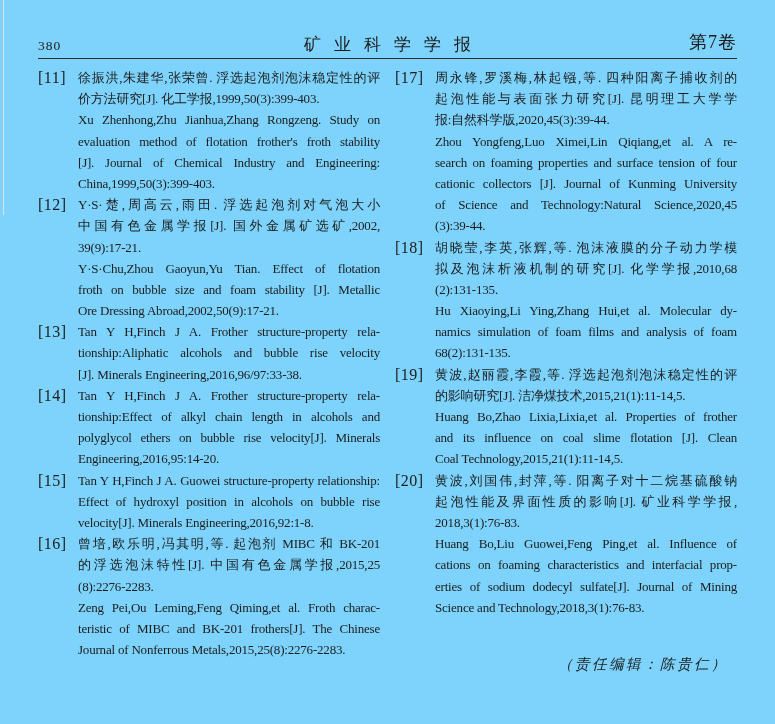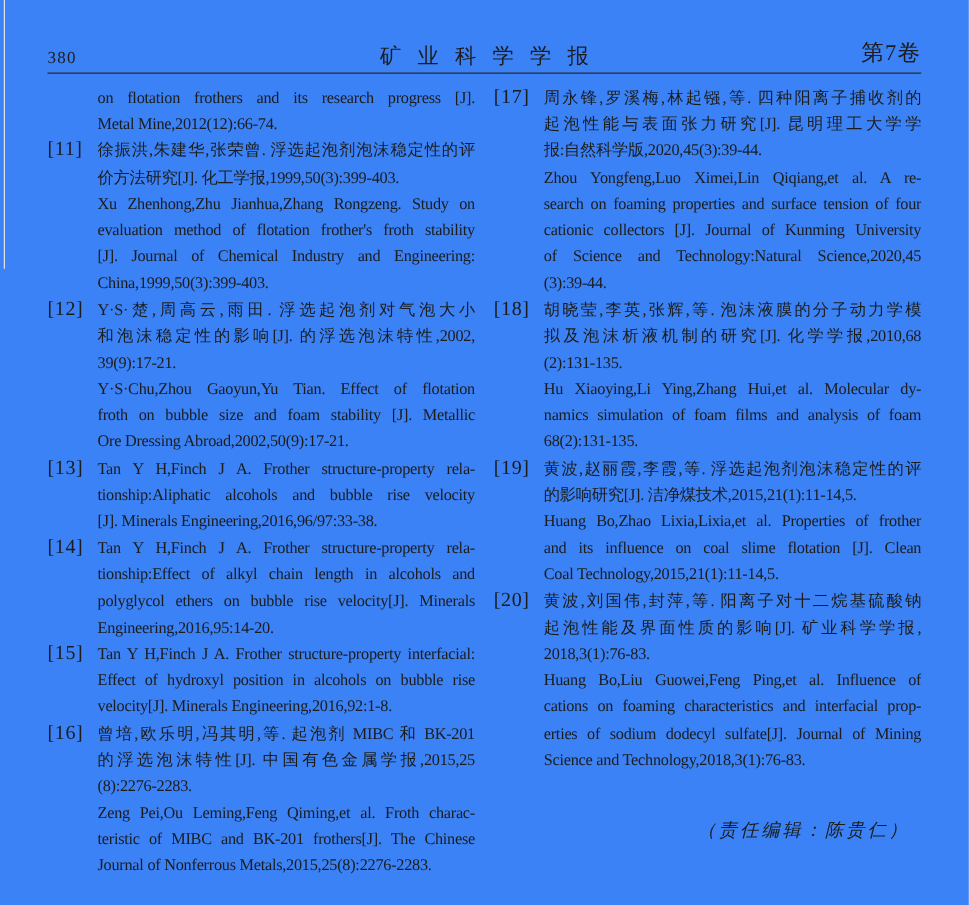--- a/index.html
+++ b/index.html
@@ -3,21 +3,21 @@
 <meta charset="utf-8">
 <style>
   html, body { margin: 0; padding: 0; }
   body {
     width: 775px; height: 724px;
     background: #fdfdfd;
     font-family: "Liberation Serif", "DejaVu Serif", serif;
     color: #1c1c1c;
     overflow: hidden;
   }
-  .page { position: relative; width: 775px; height: 724px; background: #3b82f6; }
+  .page { position: relative; width: 775px; height: 724px; background: #7dd3fc; }
   .edge-line { position: absolute; left: 3px; top: 0; width: 1px; height: 215px; background: #e0e0e0; }
 
   .hdr { position: absolute; top: 30px; left: 38px; width: 699px; height: 27px; }
   .pageno { position: absolute; left: 0; bottom: 3px; font-size: 13.5px; letter-spacing: 1px; }
   .jtitle {
     position: absolute; left: 50%; transform: translateX(-50%); bottom: 1px;
     font-size: 17px; letter-spacing: 13px; padding-left: 13px; white-space: nowrap; text-align: right;
   }
   .vol { position: absolute; right: 0; bottom: 3px; font-size: 18px; letter-spacing: 1px; }
   .rule { position: absolute; top: 58px; left: 38px; width: 699px; height: 1px; background: #2b2b2b; }
@@ -54,57 +54,53 @@
   <div class="hdr">
     <span class="pageno">380</span>
     <span class="jtitle">矿业科学学报</span>
     <span class="vol">第7卷</span>
   </div>
   <div class="rule"></div>
 
   <div class="columns">
     <div class="col" id="col-left">
         <div class="ref-entry">
-          <div class="ref-line">on flotation frothers and its research progress [J].</div>
-          <div class="ref-line ref-line-end">Metal Mine,2012(12):66-74.</div>
-        </div>
-        <div class="ref-entry">
           <span class="ref-label">[11]</span>
           <div class="ref-line">徐振洪,朱建华,张荣曾. 浮选起泡剂泡沫稳定性的评</div>
           <div class="ref-line ref-line-end">价方法研究[J]. 化工学报,1999,50(3):399-403.</div>
           <div class="ref-line">Xu Zhenhong,Zhu Jianhua,Zhang Rongzeng. Study on</div>
           <div class="ref-line">evaluation method of flotation frother's froth stability</div>
           <div class="ref-line">[J]. Journal of Chemical Industry and Engineering:</div>
           <div class="ref-line ref-line-end">China,1999,50(3):399-403.</div>
         </div>
         <div class="ref-entry">
           <span class="ref-label">[12]</span>
           <div class="ref-line">Y·S·楚,周高云,雨田. 浮选起泡剂对气泡大小</div>
-          <div class="ref-line">和泡沫稳定性的影响[J]. 的浮选泡沫特性,2002,</div>
+          <div class="ref-line">中国有色金属学报[J]. 国外金属矿选矿,2002,</div>
           <div class="ref-line ref-line-end">39(9):17-21.</div>
           <div class="ref-line">Y·S·Chu,Zhou Gaoyun,Yu Tian. Effect of flotation</div>
           <div class="ref-line">froth on bubble size and foam stability [J]. Metallic</div>
           <div class="ref-line ref-line-end">Ore Dressing Abroad,2002,50(9):17-21.</div>
         </div>
         <div class="ref-entry">
           <span class="ref-label">[13]</span>
           <div class="ref-line">Tan Y H,Finch J A. Frother structure-property rela-</div>
           <div class="ref-line">tionship:Aliphatic alcohols and bubble rise velocity</div>
           <div class="ref-line ref-line-end">[J]. Minerals Engineering,2016,96/97:33-38.</div>
         </div>
         <div class="ref-entry">
           <span class="ref-label">[14]</span>
           <div class="ref-line">Tan Y H,Finch J A. Frother structure-property rela-</div>
           <div class="ref-line">tionship:Effect of alkyl chain length in alcohols and</div>
           <div class="ref-line">polyglycol ethers on bubble rise velocity[J]. Minerals</div>
           <div class="ref-line ref-line-end">Engineering,2016,95:14-20.</div>
         </div>
         <div class="ref-entry">
           <span class="ref-label">[15]</span>
-          <div class="ref-line">Tan Y H,Finch J A. Frother structure-property interfacial:</div>
+          <div class="ref-line">Tan Y H,Finch J A. Guowei structure-property relationship:</div>
           <div class="ref-line">Effect of hydroxyl position in alcohols on bubble rise</div>
           <div class="ref-line ref-line-end">velocity[J]. Minerals Engineering,2016,92:1-8.</div>
         </div>
         <div class="ref-entry">
           <span class="ref-label">[16]</span>
           <div class="ref-line">曾培,欧乐明,冯其明,等. 起泡剂 MIBC 和 BK-201</div>
           <div class="ref-line">的浮选泡沫特性[J]. 中国有色金属学报,2015,25</div>
           <div class="ref-line ref-line-end">(8):2276-2283.</div>
           <div class="ref-line">Zeng Pei,Ou Leming,Feng Qiming,et al. Froth charac-</div>
           <div class="ref-line">teristic of MIBC and BK-201 frothers[J]. The Chinese</div>

